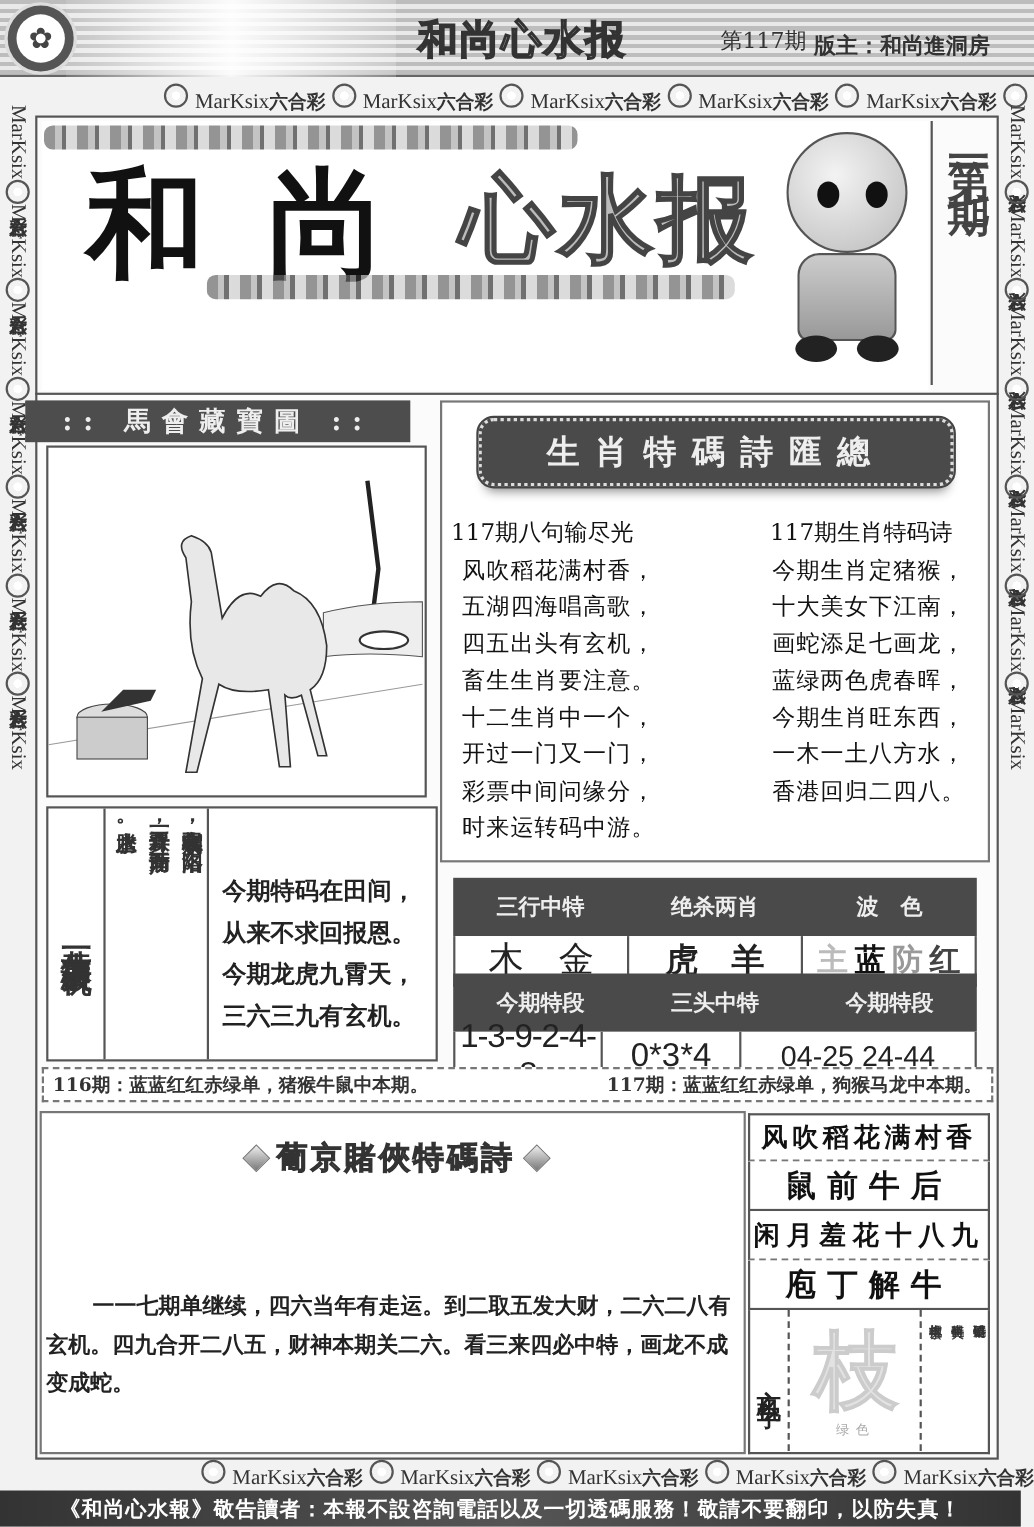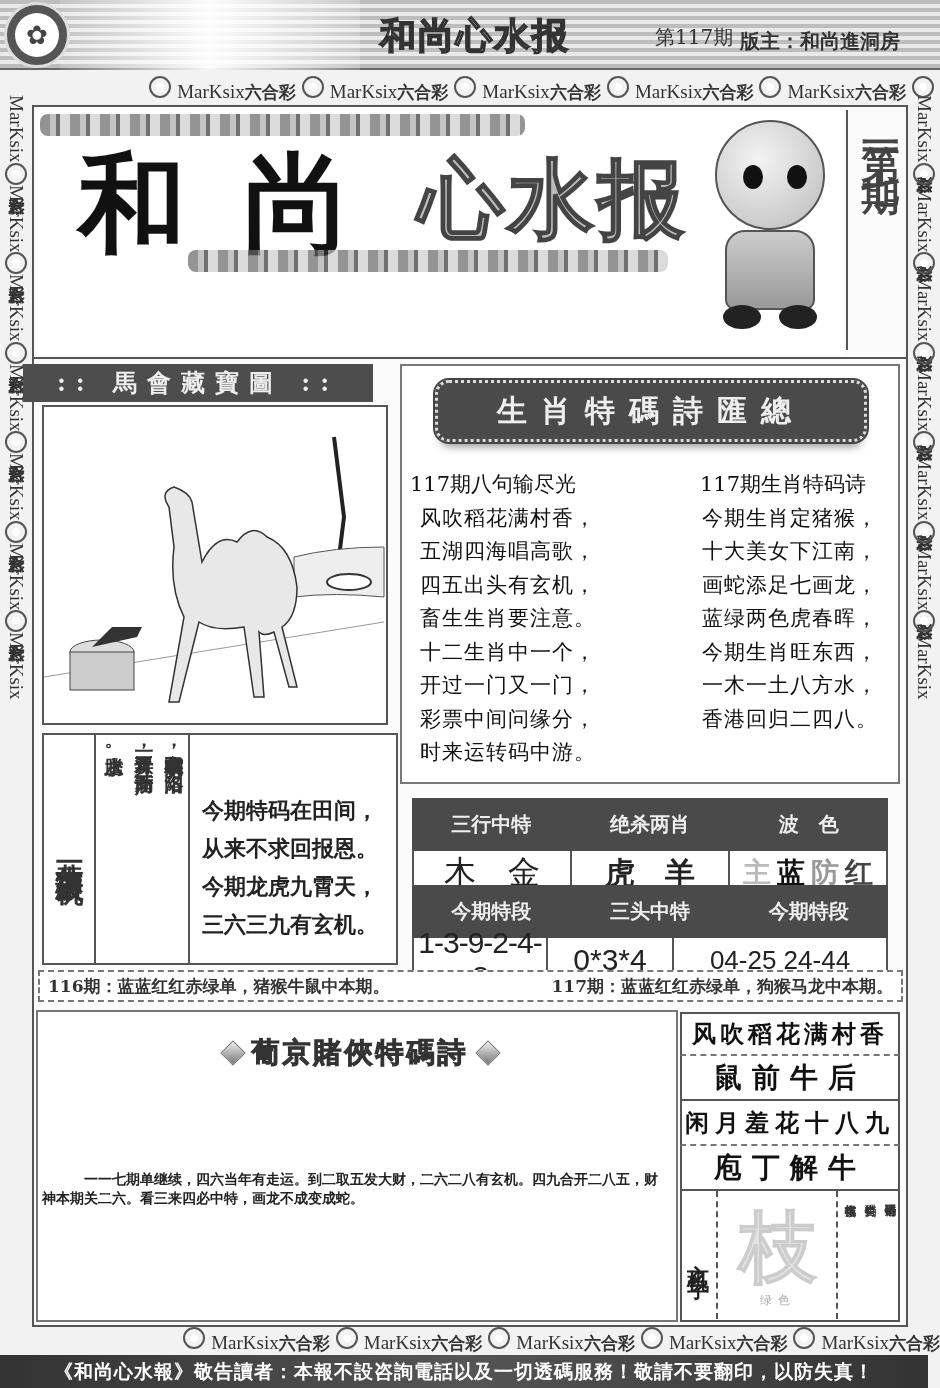--- a/index.html
+++ b/index.html
@@ -222,21 +222,21 @@
   <span>116期：蓝蓝红红赤绿单，猪猴牛鼠中本期。</span>
   <span>117期：蓝蓝红红赤绿单，狗猴马龙中本期。</span>
 </div>
 
 <div class="box" style="left:36px;top:1010px;width:642px;height:312px;border-color:#777"></div>
 <div style="position:absolute;left:185px;top:1034px;width:350px;display:flex;align-items:center;justify-content:center;font-size:28px;font-weight:bold;color:#888;-webkit-text-stroke:1px #333;letter-spacing:3px;font-family:'DejaVu Sans',sans-serif">
   <span class="diamond"></span>
   <span>葡京賭俠特碼詩</span>
   <span class="diamond"></span>
 </div>
-<div style="position:absolute;left:42px;top:1170px;width:625px;font-size:14px;line-height:19px;font-weight:bold;font-family:'DejaVu Sans',sans-serif;color:#222;text-indent:42px">一一七期单继续，四六当年有走运。到二取五发大财，二六二八有玄机。四九合开二八五，财神本期关二六。看三来四必中特，画龙不成变成蛇。</div>
+<div style="position:absolute;left:42px;top:1170px;width:625px;font-size:20px;line-height:35px;font-weight:bold;font-family:'DejaVu Sans',sans-serif;color:#222;text-indent:42px">一一七期单继续，四六当年有走运。到二取五发大财，二六二八有玄机。四九合开二八五，财神本期关二六。看三来四必中特，画龙不成变成蛇。</div>
 
 <div class="rt-cell" style="top:1012px;height:44px;font-size:24px;letter-spacing:4px;border-bottom:2px dashed #777">风吹稻花满村香</div>
 <div class="rt-cell" style="top:1056px;height:45px;font-size:28px;letter-spacing:10px;border-top:none">鼠前牛后</div>
 <div class="rt-cell" style="top:1101px;height:45px;font-size:24px;letter-spacing:6px;border-top:none;border-bottom:2px dashed #777">闲月羞花十八九</div>
 <div class="rt-cell" style="top:1146px;height:45px;font-size:28px;letter-spacing:10px;border-top:none">庖丁解牛</div>
 
 <div class="box" style="left:680px;top:1191px;width:220px;height:131px;border-top:none">
   <div style="position:absolute;left:0;top:0;width:36px;height:128px;border-right:2px dashed #555;writing-mode:vertical-rl;font-size:22px;font-weight:bold;display:flex;align-items:center;justify-content:center;letter-spacing:6px">玄机字</div>
   <div style="position:absolute;left:38px;top:0;width:118px;height:128px;border-right:2px dashed #555;display:flex;flex-direction:column;align-items:center;justify-content:center">
     <div style="font-size:78px;font-weight:bold;color:#e2e2e2;-webkit-text-stroke:1px #ccc;line-height:90px">枝</div>

